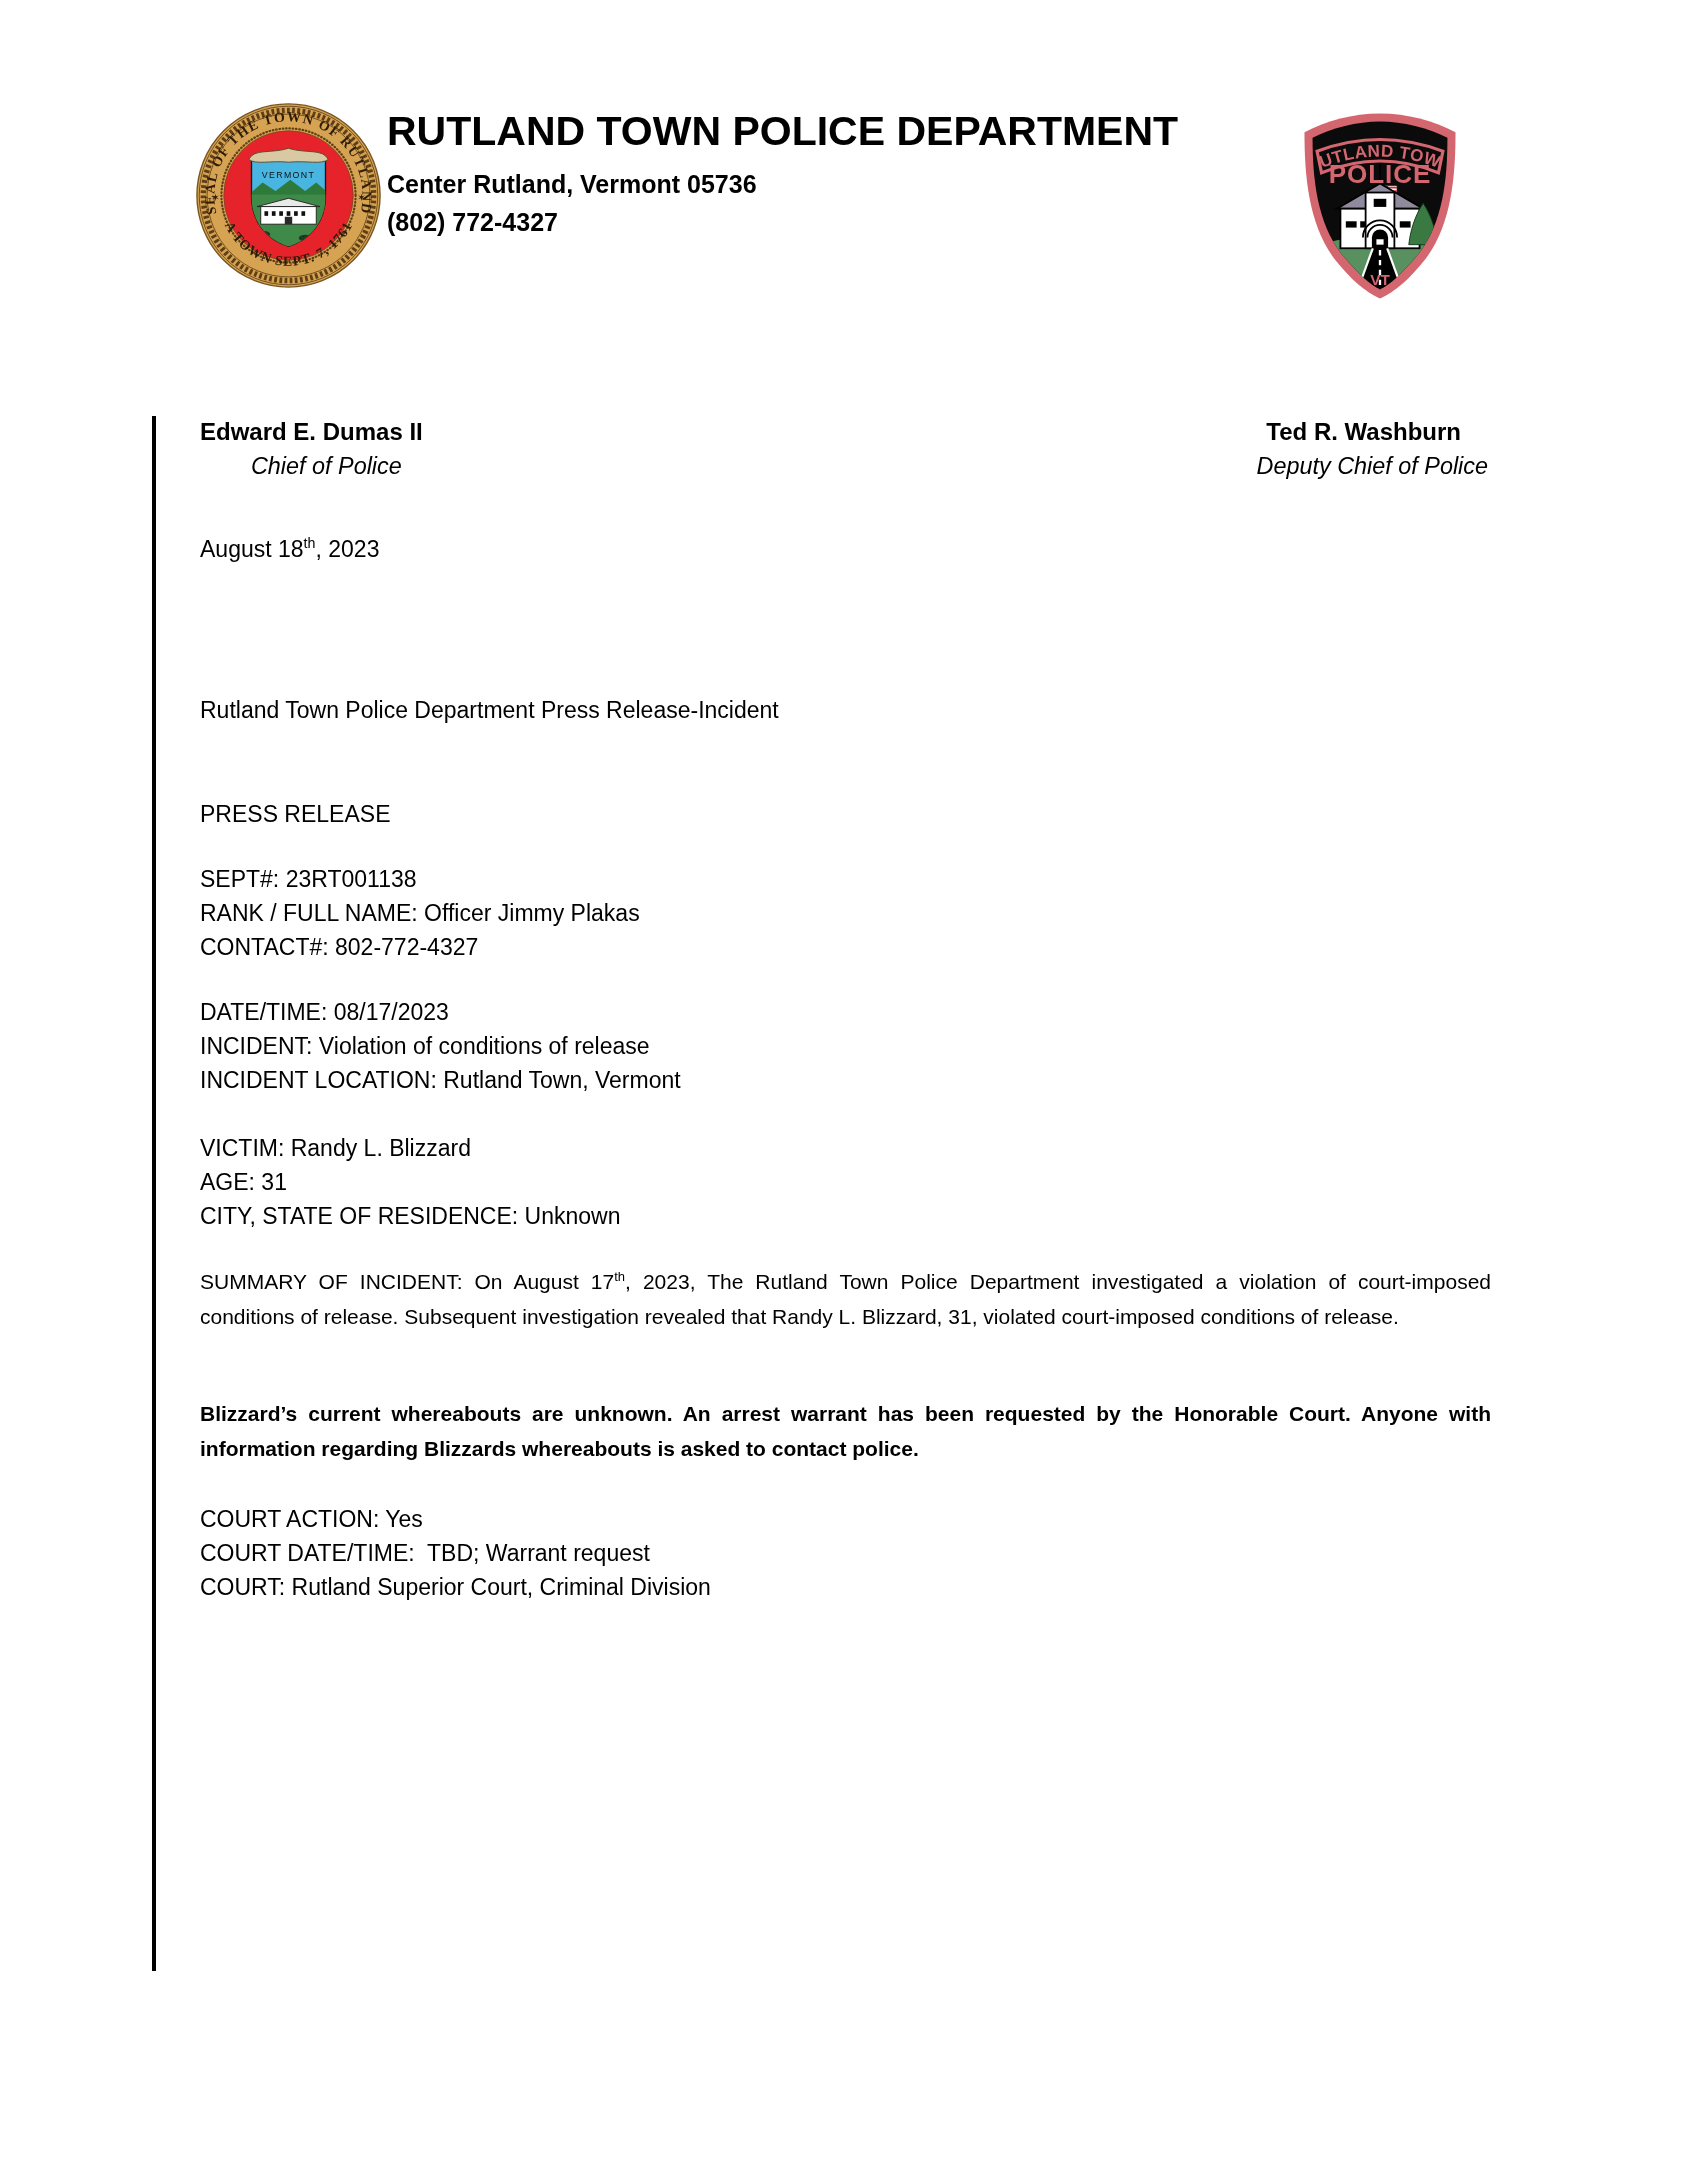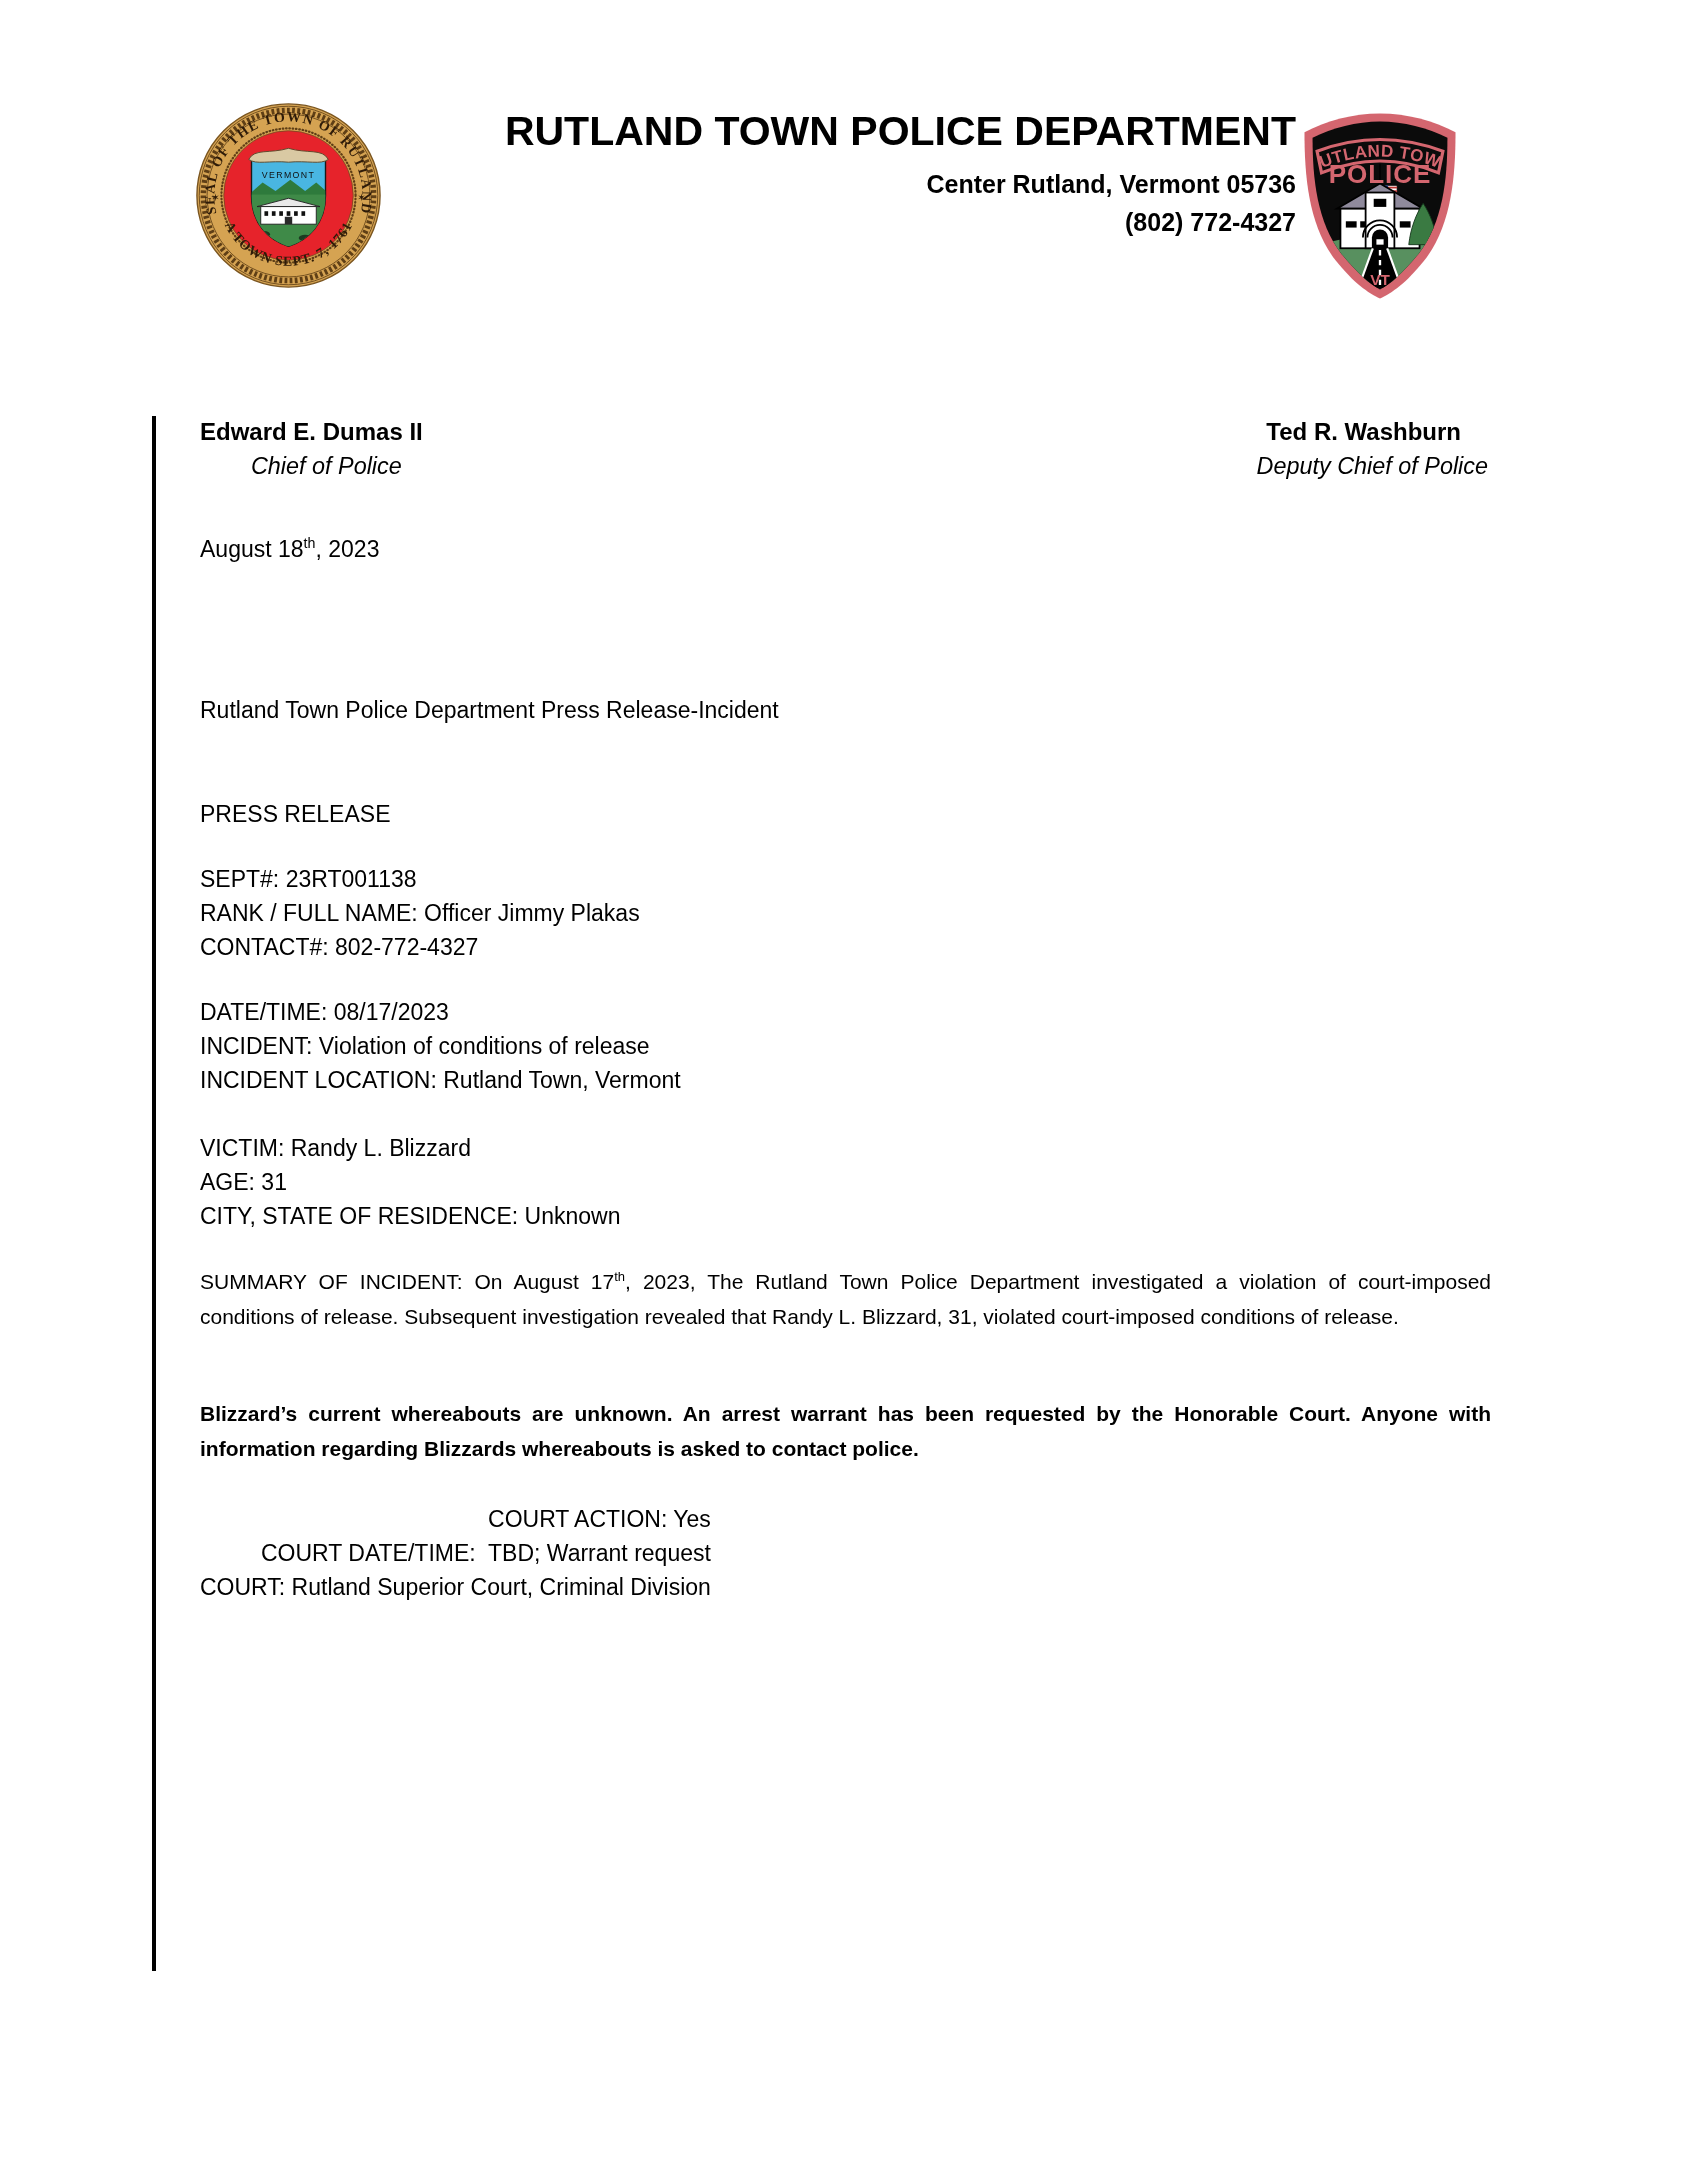--- a/index.html
+++ b/index.html
@@ -1,21 +1,21 @@
 <!DOCTYPE html>
 <html style="font-size:14.4px"><head>
 <meta charset="utf-8">
 <style>
   html,body{margin:0;padding:0;background:#fff;}
   .page{position:relative;width:1683px;height:2178px;background:#fff;
         font-family:"Liberation Sans",sans-serif;color:#000;overflow:hidden;}
   .abs{position:absolute;}
 
   
-  .header-text{left:387px;top:106px;width:909px;text-align:right;}
+  .header-text{left:387px;top:106px;width:909px;text-align:left;}
   .dept-title{font-size:41px;font-weight:bold;line-height:50px;margin:0 0 9px 0;}
   .addr{font-size:25px;font-weight:bold;line-height:38px;white-space:pre-wrap;}
 
   .seal-wrap{left:196px;top:103px;width:185px;height:185px;}
   .patch-wrap{left:1297px;top:108px;width:166px;height:196px;}
 
   
   .rule{left:152px;top:416px;width:3.6px;height:1555px;background:#000;}
 
   
@@ -32,21 +32,21 @@
   sup{font-size:62%;line-height:0;}
 
   .date-line{left:200px;top:532px;}
   .subject-line{left:200px;top:693px;}
   .press-heading{left:200px;top:797px;}
   .case-block{left:200px;top:862px;}
   .incident-block{left:200px;top:995px;}
   .victim-block{left:200px;top:1131px;}
   .summary-para{left:200px;top:1264px;}
   .whereabouts-para{left:200px;top:1396px;font-weight:bold;}
-  .court-block{left:200px;top:1502px;text-align:right;}
+  .court-block{left:200px;top:1502px;}
 </style>
 </head>
 <body>
 
 <div class="page">
 
   <div class="abs seal-wrap">
     <svg width="185" height="185" viewBox="0 0 200 200">
       <defs>
         <clipPath id="sealShieldClip">

